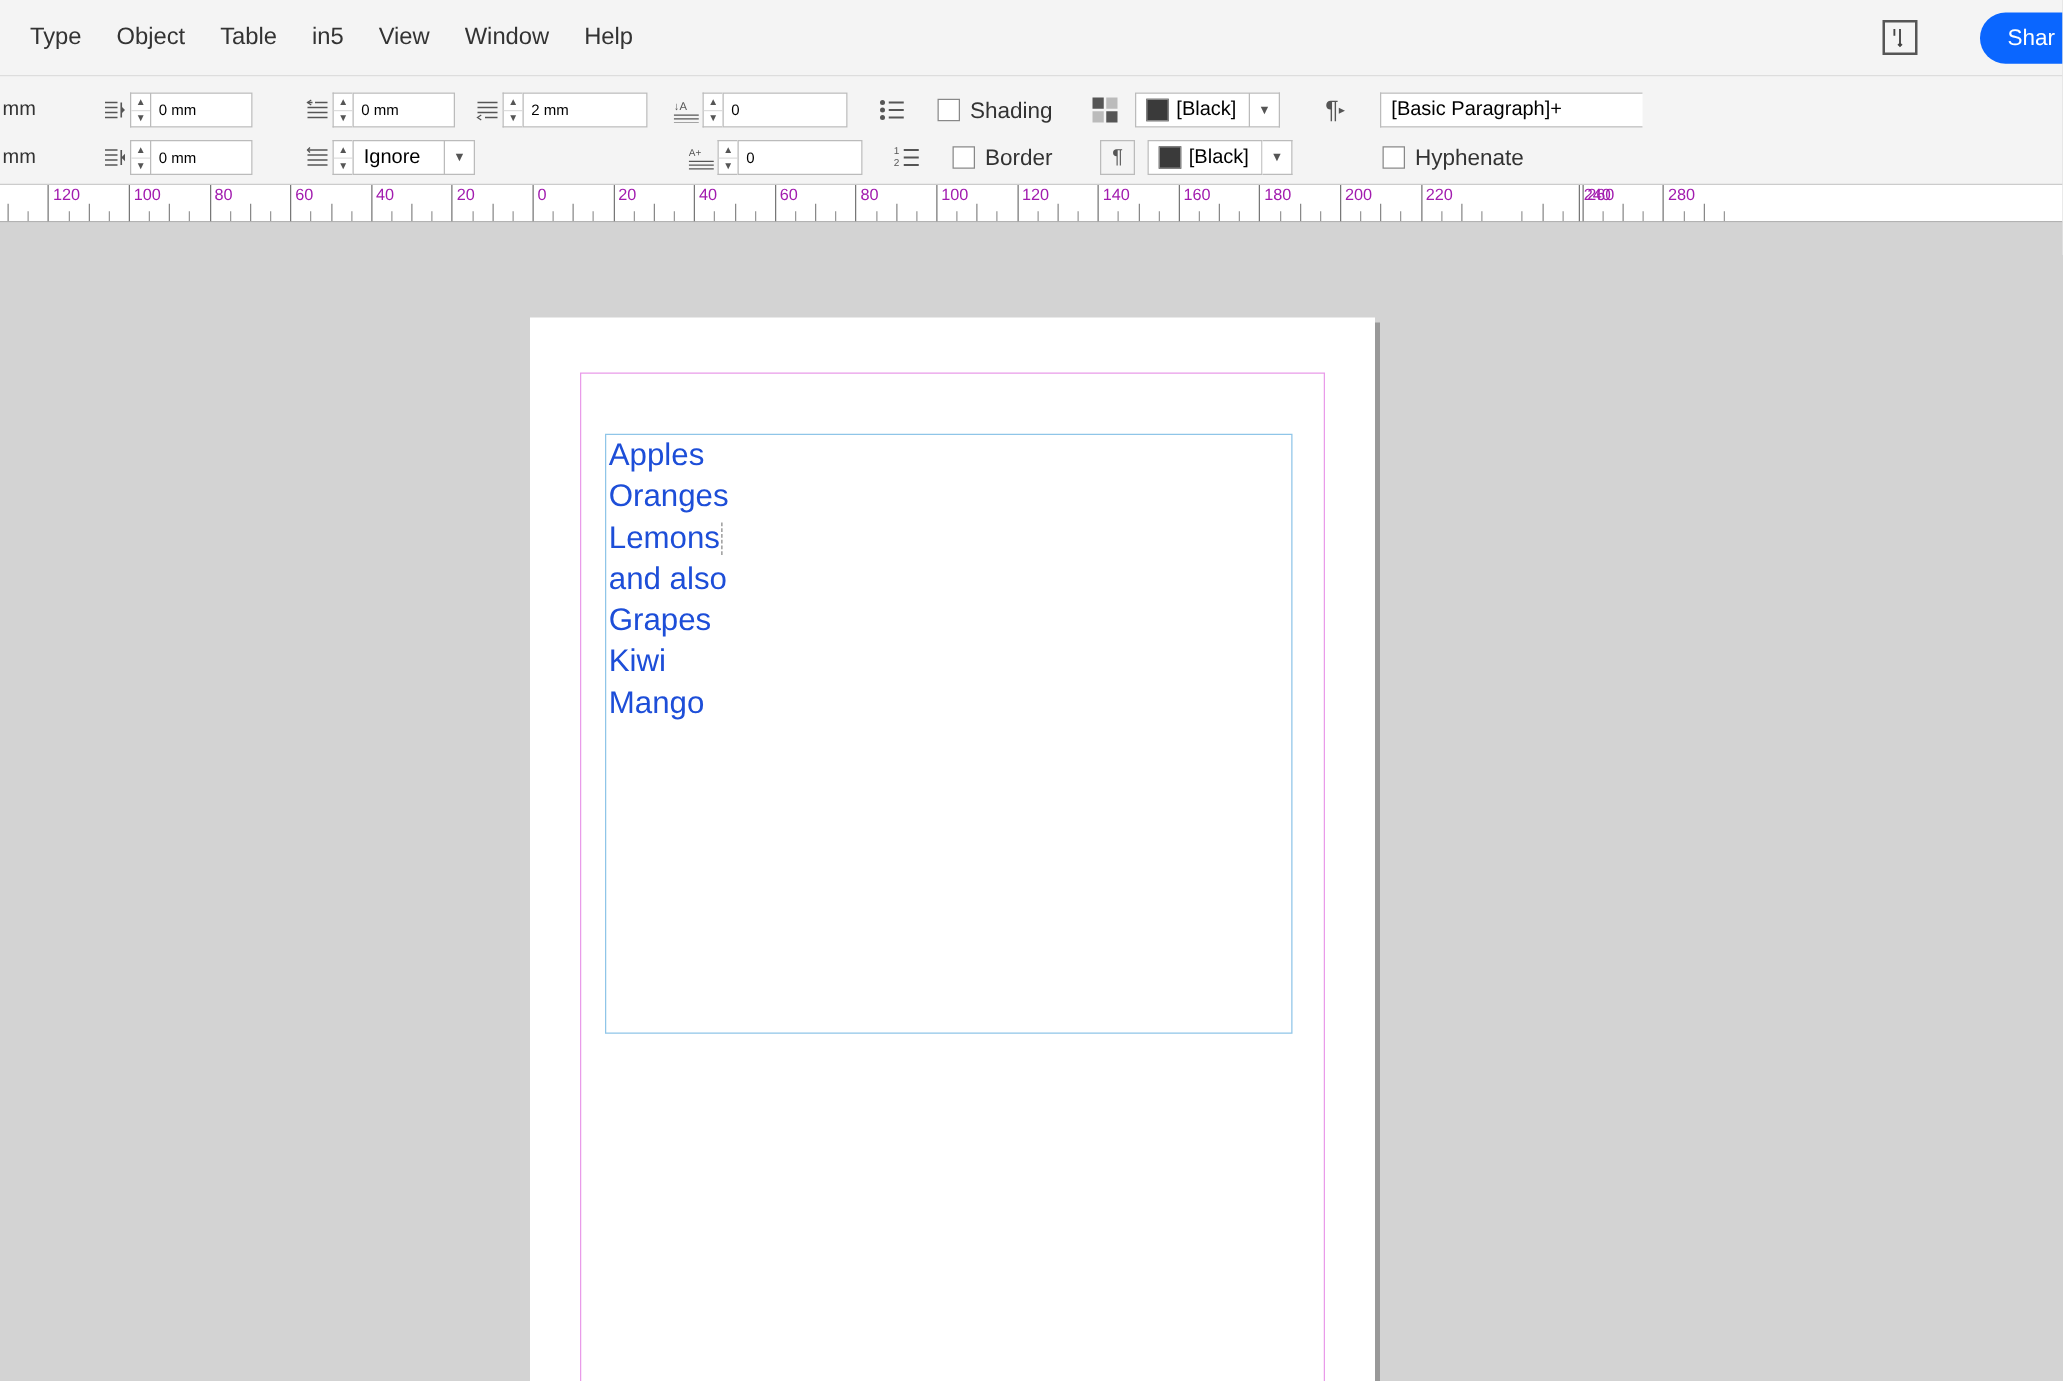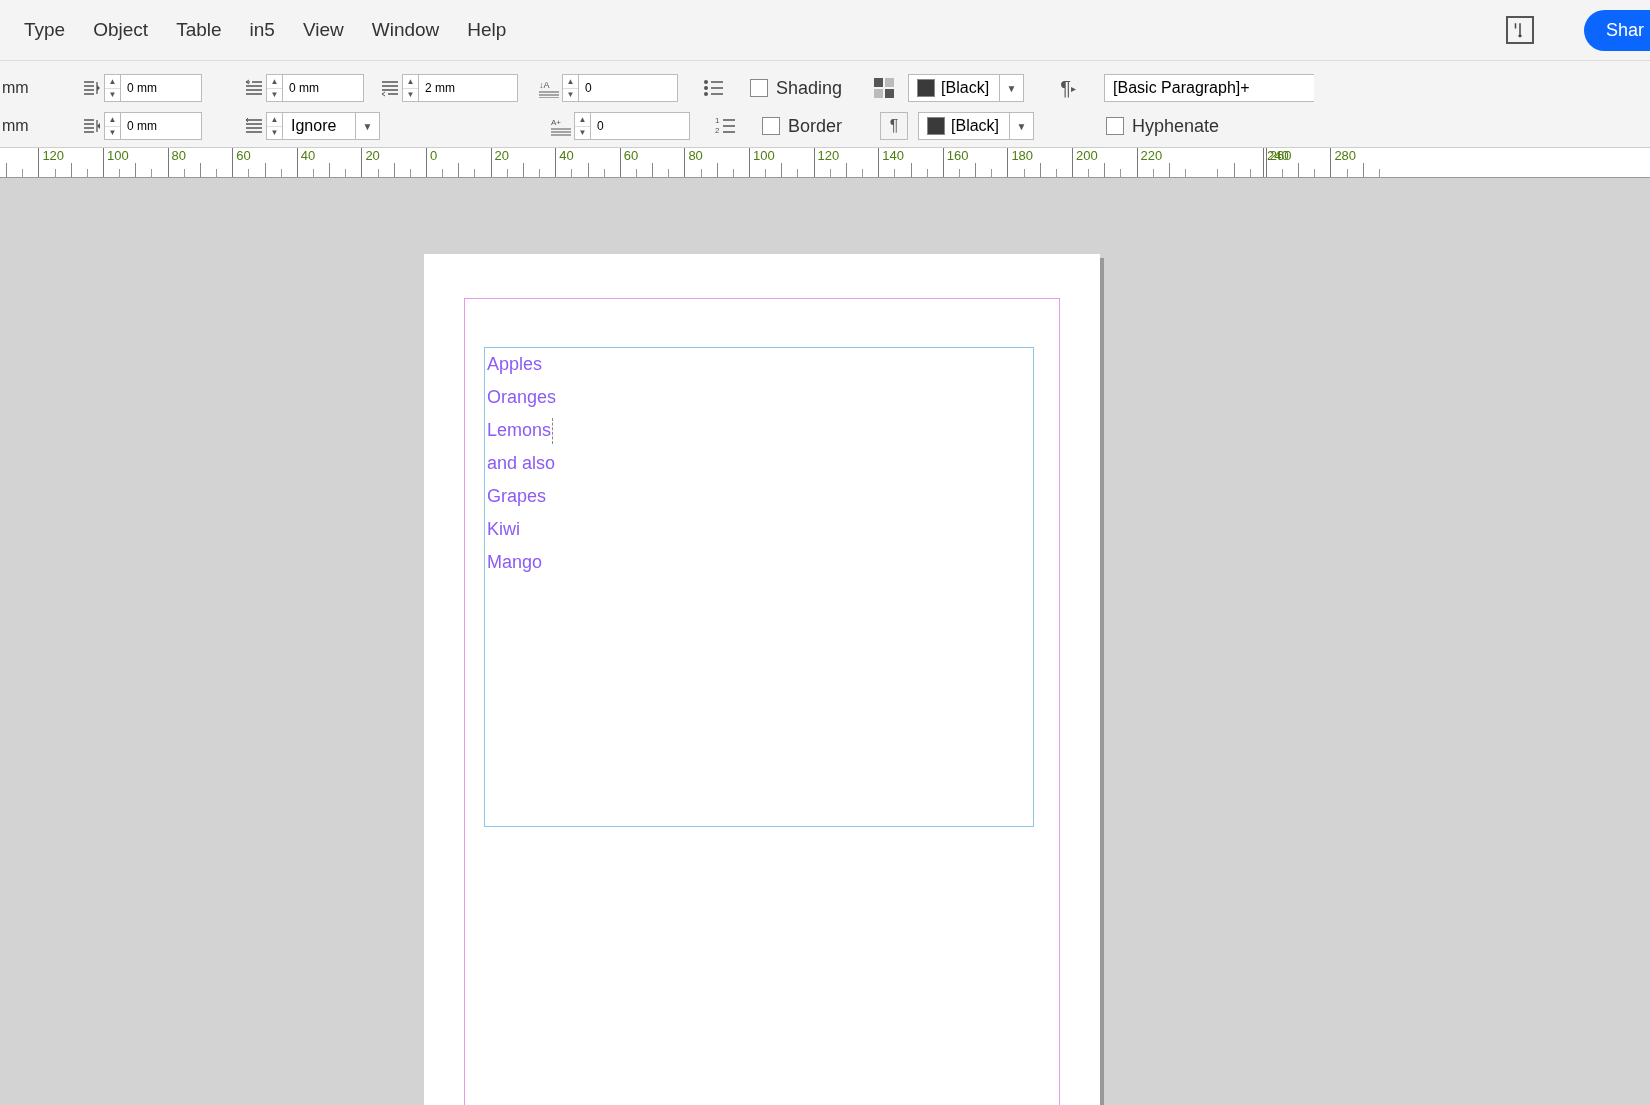--- a/index.html
+++ b/index.html
@@ -30,30 +30,30 @@
 .dropdown input, .dropdown .val { border: 1px solid #bbb; padding: 0 8px; font-size: 16px; background: #fff; display: flex; align-items: center; }
 .dropdown .dd-btn { width: 24px; border: 1px solid #bbb; border-left: none; background: #fff; display: flex; align-items: center; justify-content: center; font-size: 10px; color: #555; cursor: pointer; }
 .checkbox-ctl { display: flex; align-items: center; gap: 8px; cursor: pointer; }
 .checkbox-ctl .box { width: 18px; height: 18px; border: 1.5px solid #888; background: #fff; }
 .checkbox-ctl .lbl { font-size: 18px; color: #333; }
 .color-swatch { width: 18px; height: 18px; background: #3a3a3a; border: 1px solid #888; margin-right: 6px; display:inline-block; vertical-align:middle;}
 .small-icon { width:28px; height:28px; display:flex; align-items:center; justify-content:center; }
 
 
 .ruler { height: 30px; background: #fff; border-bottom: 1px solid #999; position: relative; overflow: hidden; margin-top: 0;}
-.ruler .tick-major { position: absolute; top: 0; height: 30px; border-left: 1px solid #777; font-size: 13px; color: #4d7c0f; padding-left: 3px; padding-top: 0px;}
+.ruler .tick-major { position: absolute; top: 0; height: 30px; border-left: 1px solid #777; font-size: 13px; color: #a21caf; padding-left: 3px; padding-top: 0px;}
 .ruler .tick-minor { position: absolute; bottom: 0; height: 8px; border-left: 1px solid #999; }
 .ruler .tick-mid { position: absolute; bottom: 0; height: 14px; border-left: 1px solid #888; }
 
 
 .canvas-area { position: absolute; top: 178px; left: 0; right: 0; bottom: 0; background: #d3d3d3; overflow: hidden;}
 .page { position: absolute; left: 424px; top: 76px; width: 676px; height: 900px; background: #fff; box-shadow: 4px 4px 0 #999; }
 .margin-box { position: absolute; left: 40px; top: 44px; right: 40px; bottom: 40px; border: 1px solid #e99be9; }
 .text-frame { position: absolute; left: 60px; top: 93px; width: 550px; height: 480px; border: 1px solid #8fc5e8; padding: 0px 0px; }
-.text-frame p { font-family: "Gill Sans", "Segoe UI", sans-serif; font-size: 18px; color: #8b5cf6; line-height: 33px; padding: 0 2px;}
+.text-frame p { font-family: "Gill Sans", "Segoe UI", sans-serif; font-size: 25px; color: #1d4ed8; line-height: 33px; padding: 0 2px;}
 .cursor-mark { border-right: 1px dashed #888; display: inline-block; height: 26px; vertical-align: middle; margin-left:1px;}
 
 svg { display: block; }
 </style>
 </head>
 <body>
 
 <div class="menubar">
   <div class="menu-item">Type</div>
   <div class="menu-item">Object</div>

